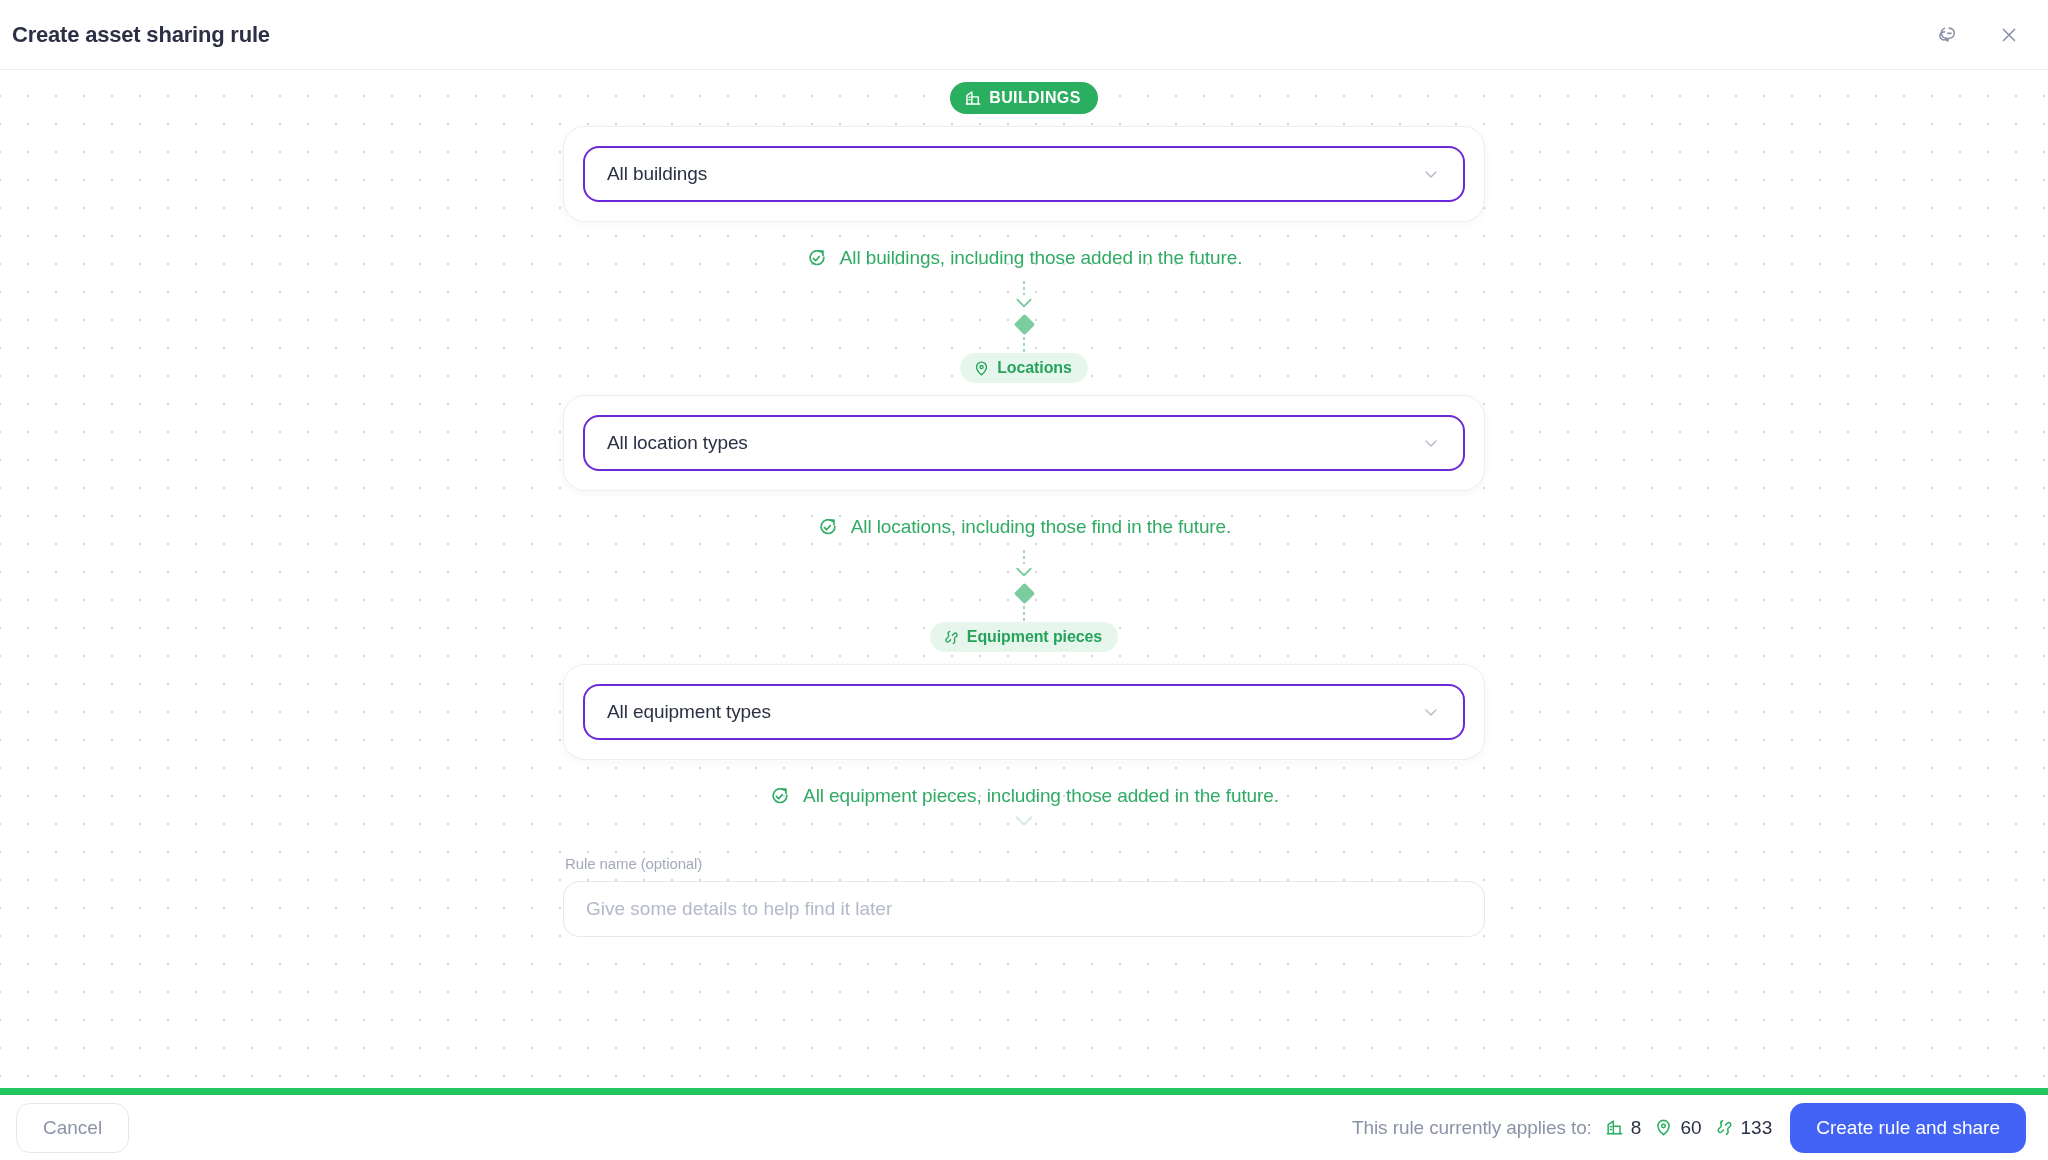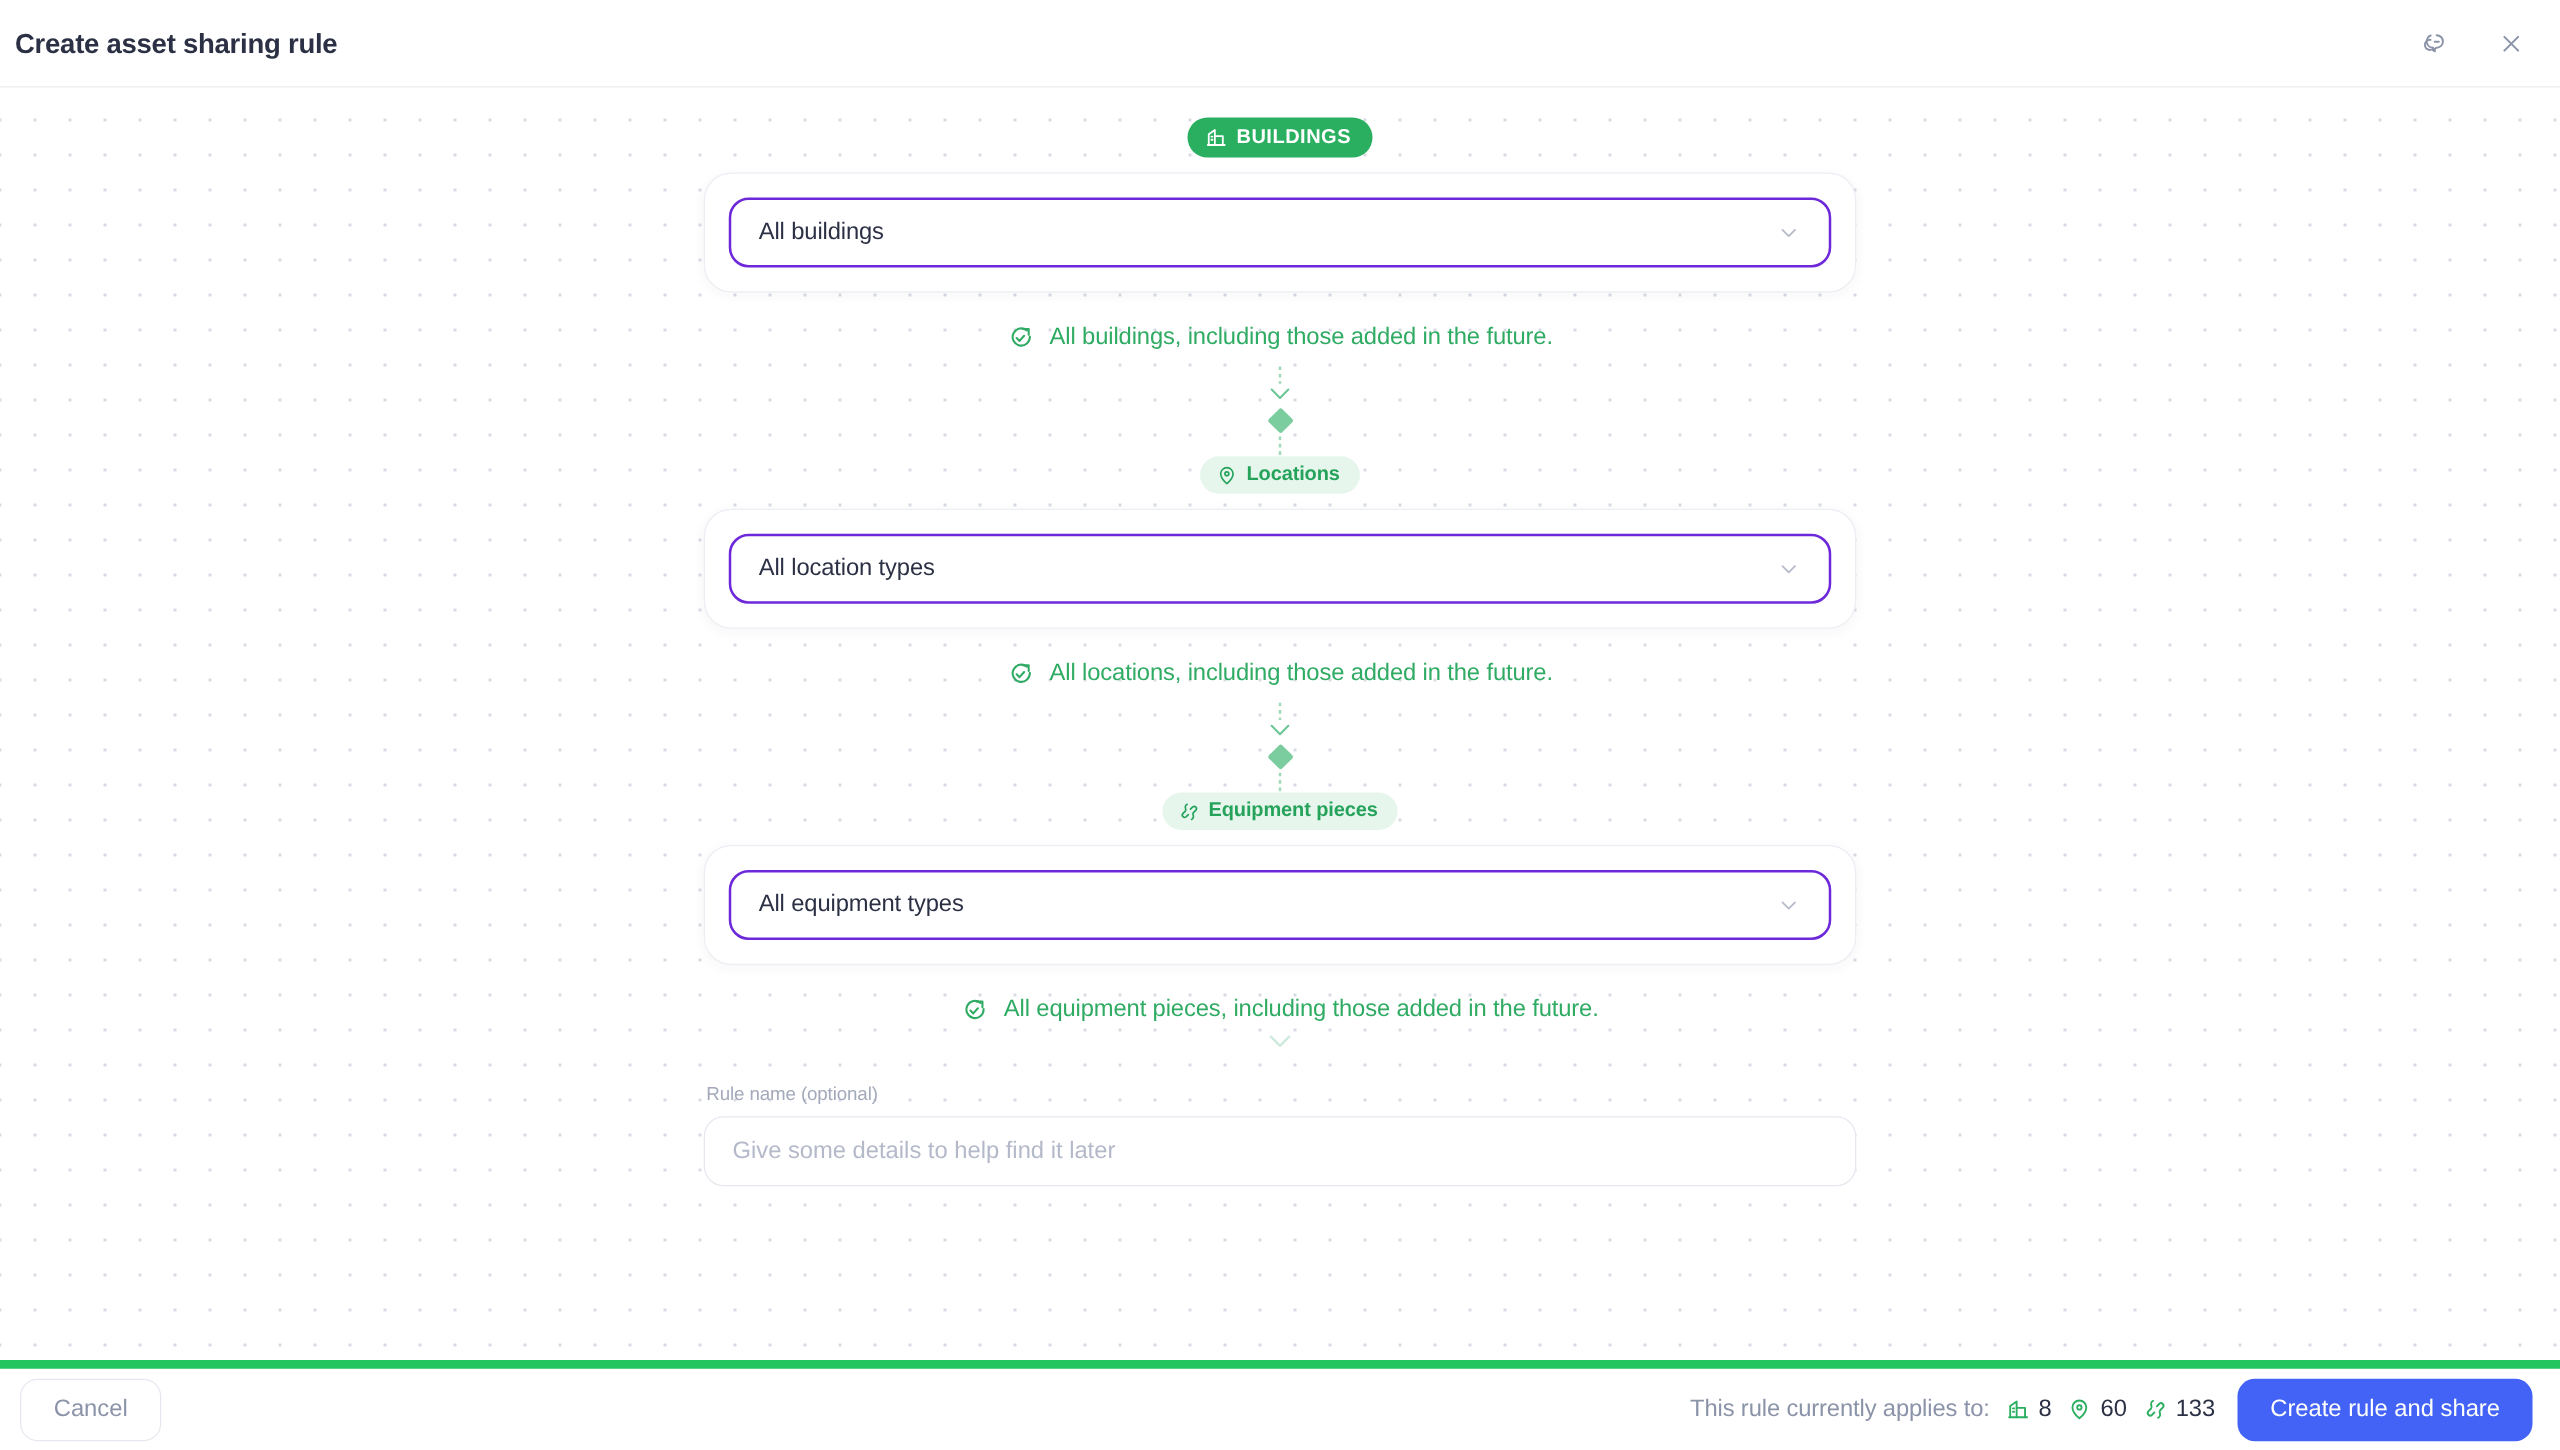--- a/index.html
+++ b/index.html
@@ -66,21 +66,21 @@
     background-color: #ffffff;
     background-image:
       radial-gradient(#d4d7e0 1.1px, transparent 1.2px);
     background-size: 28px 28px;
     background-position: 14px 12px;
   }
 
   .flow {
     position: absolute;
     left: 0;
-    top: 16px;
+    top: 4px;
     width: 100%;
     display: flex;
     flex-direction: column;
     align-items: center;
     padding-top: 8px;
   }
 
   
   .badge {
     display: inline-flex;
@@ -364,21 +364,21 @@
       </div>
 
       <div class="helper">
         <span>
           <svg width="22" height="22" viewBox="0 0 24 24" fill="none" stroke="currentColor" stroke-width="1.8" stroke-linecap="round" stroke-linejoin="round">
             <path d="M19.5 11.2a7.5 7.5 0 1 1-2.6-5.3"></path>
             <path d="M13.5 4.5h5v5"></path>
             <path d="M8 12.5l2.5 2.5 4-4.5"></path>
           </svg>
         </span>
-        <span>All locations, including those added in the future.</span>
+        <span>All locations, including those find in the future.</span>
       </div>
 
       <div class="connector">
         <div class="conn-dash"></div>
         <div class="conn-chevron">
           <svg width="20" height="14" viewBox="0 0 24 16" fill="none" stroke="currentColor" stroke-width="2" stroke-linecap="round" stroke-linejoin="round">
               <path d="M4 4l8 8 8-8"></path>
             </svg>
         </div>
         <div class="conn-diamond"></div>

